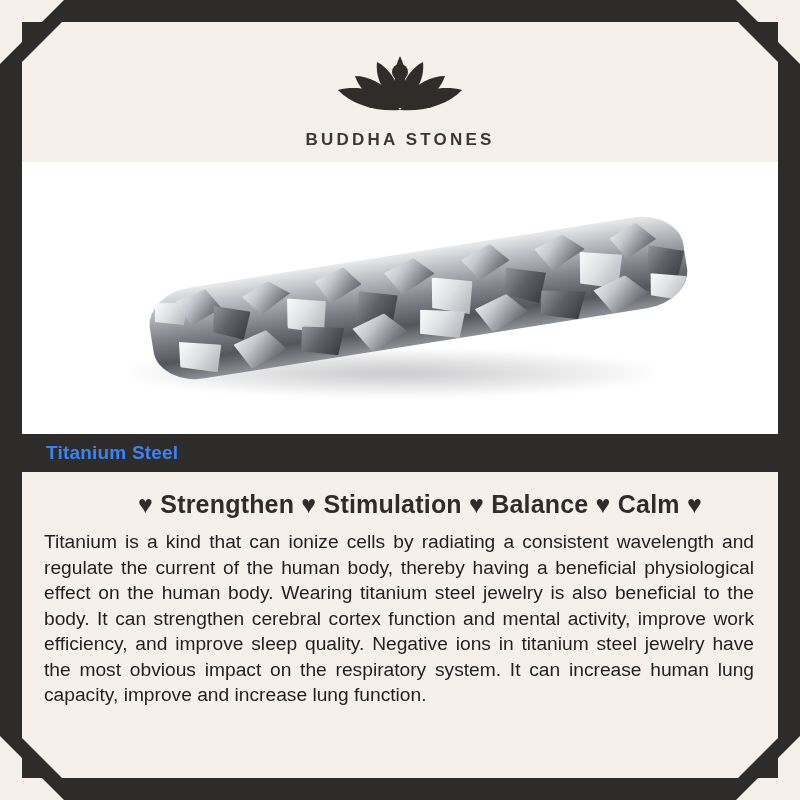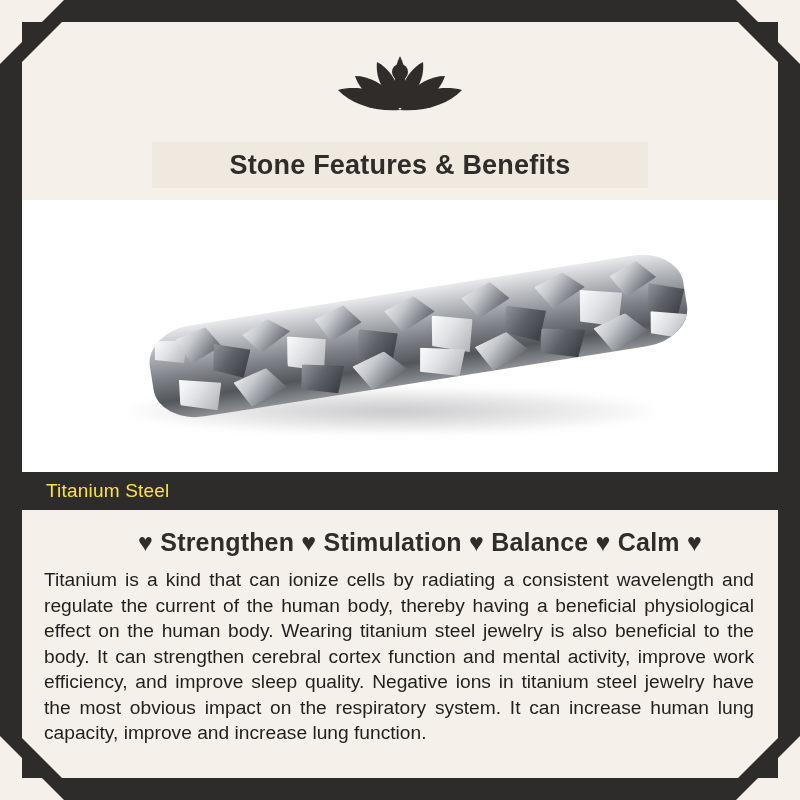--- a/index.html
+++ b/index.html
@@ -133,23 +133,23 @@
 
   
   .caption-bar {
     position: relative;
     height: 38px;
     background: #2e2c2b;
     display: flex;
     align-items: center;
   }
   .caption-bar .label {
-    color: #fde047;
+    color: #3b82f6;
     font-size: 19px;
-    font-weight: normal;
+    font-weight: bold;
     padding-left: 24px;
     letter-spacing: .2px;
   }
 
   
   .benefits {
     text-align: center;
     font-size: 25px;
     font-weight: bold;
     color: #2f2c2a;
@@ -200,26 +200,23 @@
             <path d="M95 66 C110 58 120 42 118 24 C106 30 97 44 95 58 Z"></path>
 
             <path d="M95 60 C88 48 88 32 95 18 C102 32 102 48 95 60 Z"></path>
 
             <circle cx="95" cy="34" r="8"></circle>
             <path d="M95 44 C87 44 81 50 80 58 L110 58 C109 50 103 44 95 44 Z"></path>
             <path d="M75 62 C82 56 88 62 95 62 C102 62 108 56 115 62 C110 68 103 70 95 70 C87 70 80 68 75 62 Z"></path>
           </g>
         </svg>
       </div>
+      <div class="brand-name">BUDDHA STONES</div>
     </div>
 
-    <div class="title-band">
-      <div class="band-bg"></div>
-      <h1>Stone Features &amp; Benefits</h1>
-    </div>
 
     <div class="photo">
       <div class="shadow-blob"></div>
       <div class="rod">
         <div class="body">
           <div class="shard l" style="left:6px;  top:10px; width:36px; height:26px; clip-path:polygon(8% 0,100% 18%,78% 100%,0 72%);"></div>
           <div class="shard" style="left:30px; top:4px;  width:44px; height:34px; clip-path:polygon(0 22%,70% 0,100% 62%,26% 100%);"></div>
           <div class="shard d" style="left:62px; top:22px; width:40px; height:38px; clip-path:polygon(12% 0,100% 30%,72% 100%,0 68%);"></div>
           <div class="shard" style="left:96px; top:6px;  width:48px; height:32px; clip-path:polygon(0 36%,58% 0,100% 48%,34% 100%);"></div>
           <div class="shard l" style="left:136px;top:26px; width:42px; height:40px; clip-path:polygon(10% 0,100% 22%,84% 100%,0 74%);"></div>

